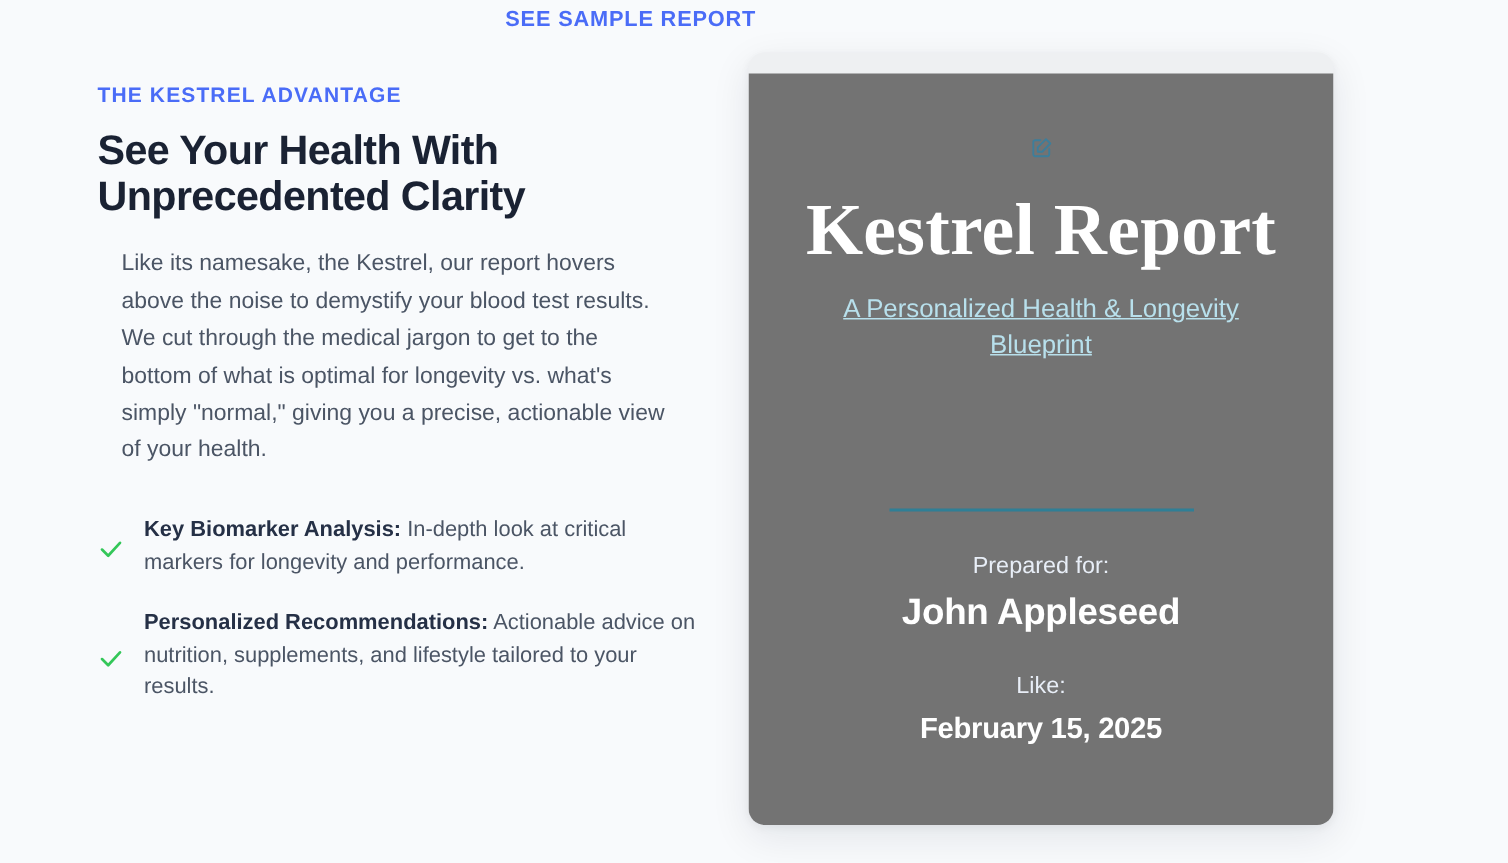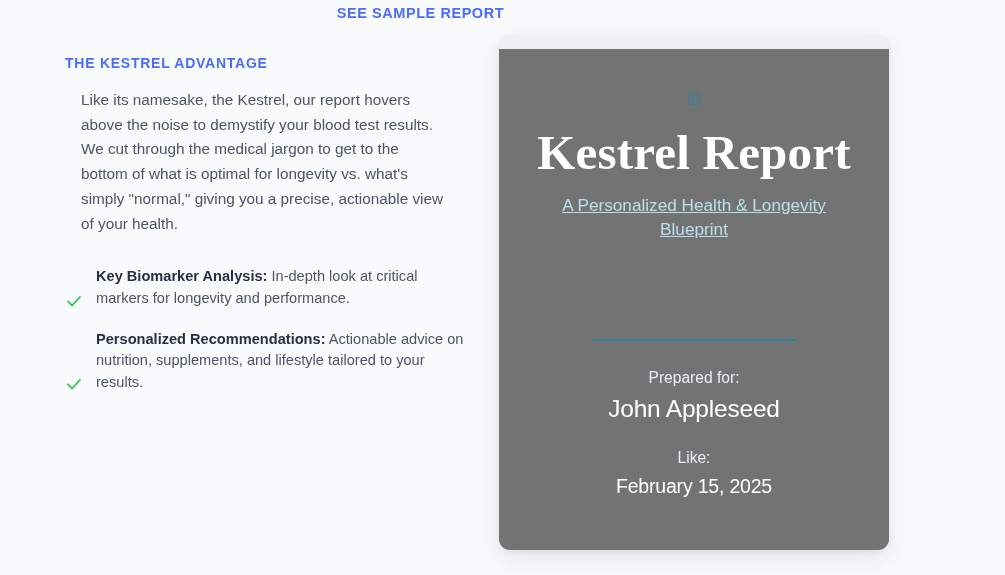--- a/index.html
+++ b/index.html
@@ -81,21 +81,21 @@
 
   
   .feature-list {
     list-style: none;
     margin: 30px 0 0 0;
     padding: 0;
     max-width: 400px;
   }
   .feature-item {
     display: flex;
-    align-items: flex-end;
+    align-items: center;
     margin-bottom: 19px;
   }
   .feature-item:last-child { margin-bottom: 0; }
 
   .check-icon {
     flex: 0 0 auto;
     width: 18px;
     height: 18px;
     margin-right: 13px;
     margin-top: 2px;
@@ -180,21 +180,21 @@
 
   .card-meta-label {
     color: #e8eef7;
     font-size: 15.6px;
     margin: 27px 0 6px 0;
     line-height: 1.3;
   }
   .card-meta-value {
     color: #ffffff;
     font-size: 24.5px;
-    font-weight: 400;
+    font-weight: 700;
     margin: 0;
     line-height: 1.2;
     letter-spacing: -0.2px;
   }
   .card-meta-label.date-label {
     margin-top: 25px;
   }
   .card-meta-value.date-value {
     font-size: 19.5px;
   }
@@ -203,20 +203,21 @@
 <body>
 
 <div class="page">
 
   <div class="sample-link-row">
     <a class="sample-link" href="#">SEE SAMPLE REPORT</a>
   </div>
 
   <div class="left-col">
     <p class="eyebrow">THE KESTREL ADVANTAGE</p>
+    <h1 class="headline">See Your Health With Unprecedented Clarity</h1>
     <p class="lede">Like its namesake, the Kestrel, our report hovers above the noise to demystify your blood test results. We cut through the medical jargon to get to the bottom of what is optimal for longevity vs. what's simply "normal," giving you a precise, actionable view of your health.</p>
 
     <ul class="feature-list">
 
       <li class="feature-item">
         <svg class="check-icon" viewBox="0 0 24 24" fill="none" stroke="#34c759" stroke-width="2.4" stroke-linecap="round" stroke-linejoin="round">
           <polyline points="4,12.5 9.5,18 20,6.5"></polyline>
         </svg>
         <span class="feature-text">
           <span class="feature-term">Key Biomarker Analysis:</span><span> In-depth look at critical markers for longevity and performance.</span>

